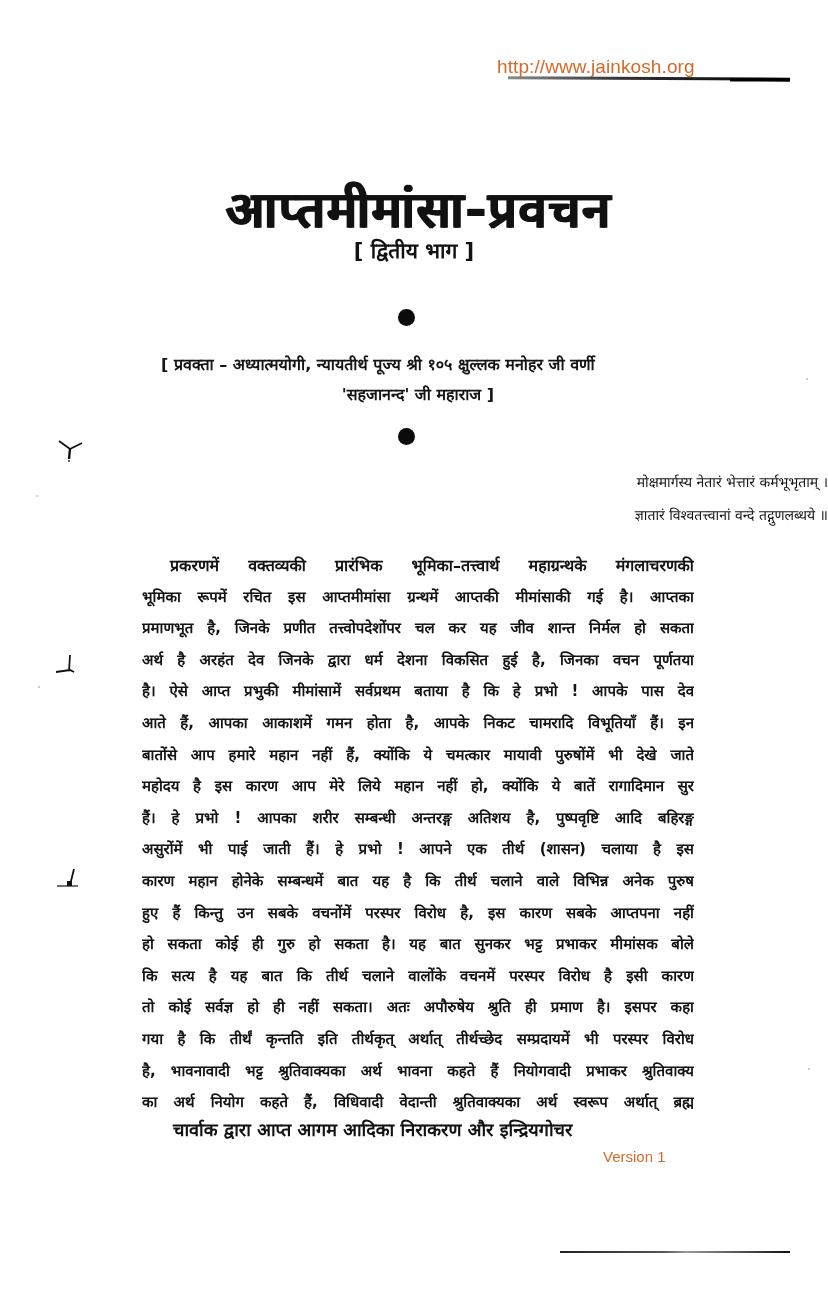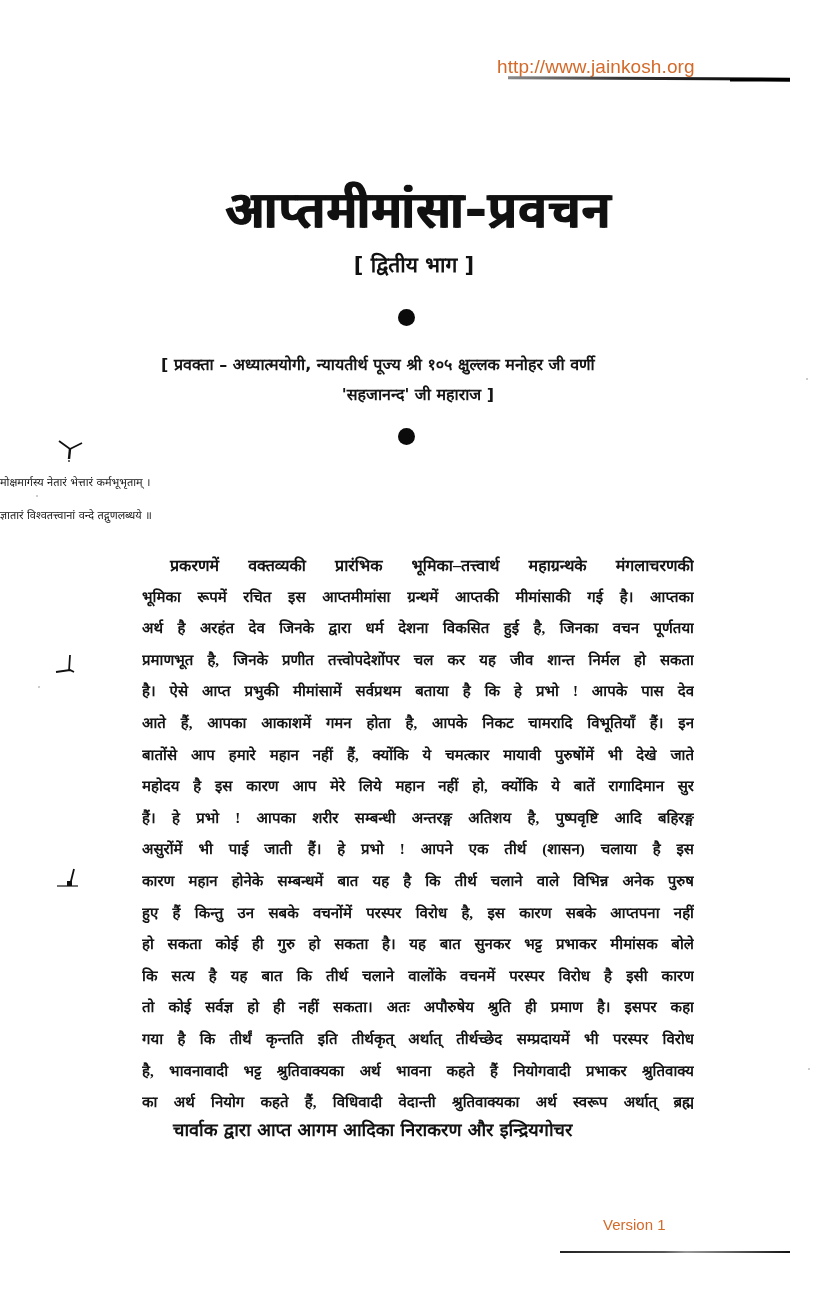--- a/index.html
+++ b/index.html
@@ -52,21 +52,21 @@
       font-weight: bold;
       font-size: 50px;
       letter-spacing: 2px;
       color: #111;
       text-shadow: 2px 0 0 #111;
     }
     .subtitle {
       position: absolute;
       left: 0;
       width: 828px;
-      top: 250px;
+      top: 236px;
       text-align: center;
       font-size: 21px;
       font-weight: bold;
       color: #111;
     }
     .dot {
       position: absolute;
       width: 17px;
       height: 17px;
       border-radius: 50%;
@@ -89,64 +89,63 @@
       display: block;
       white-space: nowrap;
       text-align: left;
       margin-left: 23px;
     }
     .mangala {
       position: absolute;
       left: 0;
       width: 828px;
       top: 466px;
-      text-align: left;
-      font-size: 11px;
+      text-align: right;
+      font-size: 14px;
       line-height: 33px;
       color: #151515;
     }
     .mangala span { display: block; }
     .body-text {
       position: absolute;
       left: 142px;
       top: 550px;
       width: 552px;
       font-size: 15px;
       font-weight: bold;
       line-height: 31.6px;
       color: #141414;
     }
     .body-text .bline {
       display: block;
       white-space: nowrap;
       overflow: hidden;
       text-align: justify;
       text-align-last: justify;
-      font-family: Liberation Serif, serif;
     }
     .body-text .bline.first {
       padding-left: 28px;
       font-size: 16px;
     }
     .body-text .bline.last {
       text-align-last: left;
     }
     .section-heading {
       position: absolute;
       left: 173px;
       top: 1117px;
       font-size: 18px;
       font-weight: bold;
       color: #121212;
       white-space: nowrap;
     }
     .footer-version {
       position: absolute;
       left: 603px;
-      top: 1216px;
+      top: 1148px;
       font-family: "Liberation Sans", sans-serif;
       font-size: 15px;
       color: #d46a2a;
     }
     .footer-rule {
       position: absolute;
       left: 560px;
       top: 1251px;
       width: 230px;
       height: 2px;
@@ -187,22 +186,22 @@
 <div class="dot dot-2"></div>
 
 <div class="mangala">
   <span>मोक्षमार्गस्य नेतारं भेत्तारं कर्मभूभृताम् ।</span>
   <span>ज्ञातारं विश्वतत्त्वानां वन्दे तद्गुणलब्धये ॥</span>
 </div>
 
 <div class="body-text">
   <span class="bline first">प्रकरणमें वक्तव्यकी प्रारंभिक भूमिका–तत्त्वार्थ महाग्रन्थके मंगलाचरणकी</span>
   <span class="bline">भूमिका रूपमें रचित इस आप्तमीमांसा ग्रन्थमें आप्तकी मीमांसाकी गई है। आप्तका</span>
+  <span class="bline">प्रमाणभूत है, जिनके प्रणीत तत्त्वोपदेशोंपर चल कर यह जीव शान्त निर्मल हो सकता</span>
   <span class="bline">अर्थ है अरहंत देव जिनके द्वारा धर्म देशना विकसित हुई है, जिनका वचन पूर्णतया</span>
-  <span class="bline">प्रमाणभूत है, जिनके प्रणीत तत्त्वोपदेशोंपर चल कर यह जीव शान्त निर्मल हो सकता</span>
   <span class="bline">है। ऐसे आप्त प्रभुकी मीमांसामें सर्वप्रथम बताया है कि हे प्रभो ! आपके पास देव</span>
   <span class="bline">आते हैं, आपका आकाशमें गमन होता है, आपके निकट चामरादि विभूतियाँ हैं। इन</span>
   <span class="bline">बातोंसे आप हमारे महान नहीं हैं, क्योंकि ये चमत्कार मायावी पुरुषोंमें भी देखे जाते</span>
   <span class="bline">महोदय है इस कारण आप मेरे लिये महान नहीं हो, क्योंकि ये बातें रागादिमान सुर</span>
   <span class="bline">हैं। हे प्रभो ! आपका शरीर सम्बन्धी अन्तरङ्ग अतिशय है, पुष्पवृष्टि आदि बहिरङ्ग</span>
   <span class="bline">असुरोंमें भी पाई जाती हैं। हे प्रभो ! आपने एक तीर्थ (शासन) चलाया है इस</span>
   <span class="bline">कारण महान होनेके सम्बन्धमें बात यह है कि तीर्थ चलाने वाले विभिन्न अनेक पुरुष</span>
   <span class="bline">हुए हैं किन्तु उन सबके वचनोंमें परस्पर विरोध है, इस कारण सबके आप्तपना नहीं</span>
   <span class="bline">हो सकता कोई ही गुरु हो सकता है। यह बात सुनकर भट्ट प्रभाकर मीमांसक बोले</span>
   <span class="bline">कि सत्य है यह बात कि तीर्थ चलाने वालोंके वचनमें परस्पर विरोध है इसी कारण</span>

